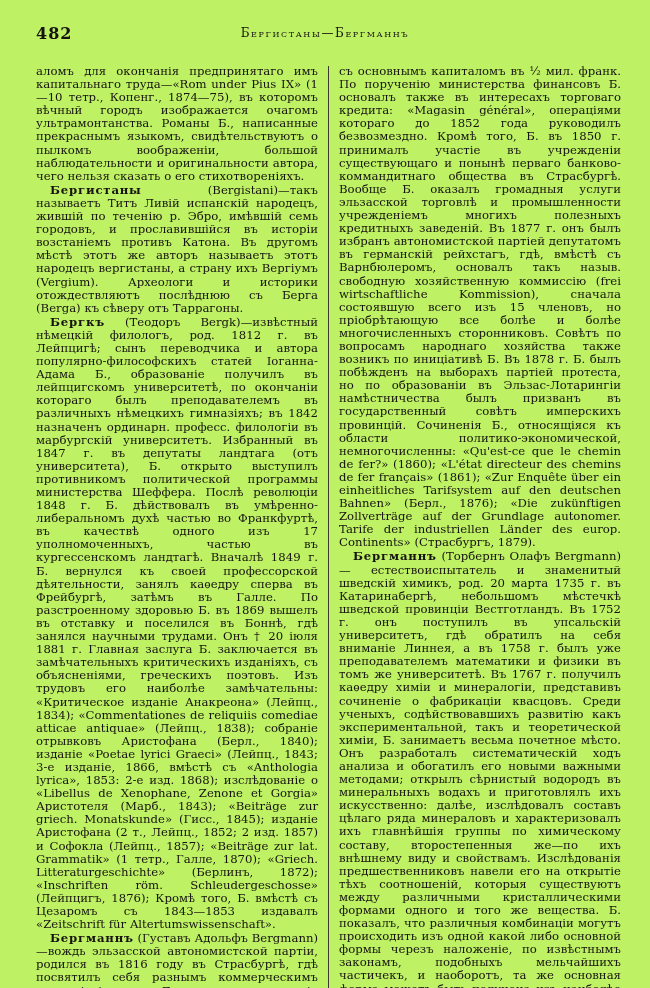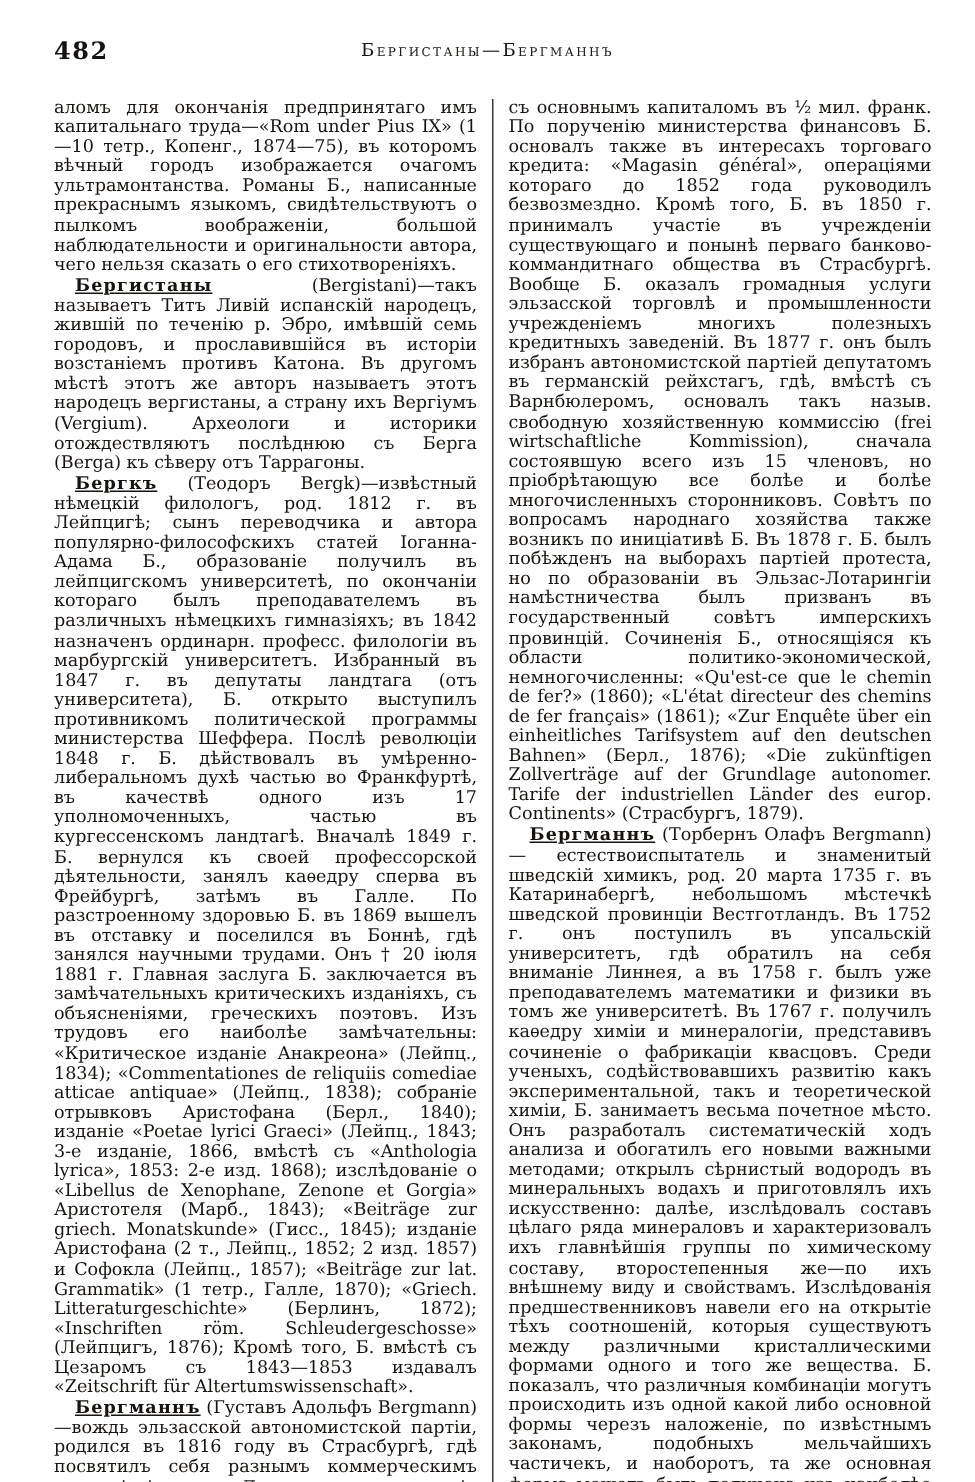--- a/index.html
+++ b/index.html
@@ -5,21 +5,21 @@
   html, body {
     margin: 0;
     padding: 0;
     background: #e8e6e0;
   }
   .page {
     position: relative;
     width: 650px;
     height: 988px;
     margin: 0;
-    background: #ffffff;
+    background: #bef264;
     color: #161310;
     font-family: "DejaVu Serif", "Liberation Serif", serif;
     overflow: hidden;
     box-sizing: border-box;
   }
   .page-header {
     position: relative;
     height: 30px;
     margin-top: 24px;
   }
@@ -64,21 +64,20 @@
   p.para {
     margin: 1px;
     padding: 0;
   }
   p.para.indent {
     text-indent: 14px;
   }
   b.headword {
     font-weight: bold;
     letter-spacing: 0.8px;
-    text-decoration: underline;
   }
 </style>
 </head>
 <body>
 
 <div class="page">
 
   <div class="page-header">
     <span class="page-number">482</span>
     <span class="running-title">Бергистаны—Бергманнъ</span>

